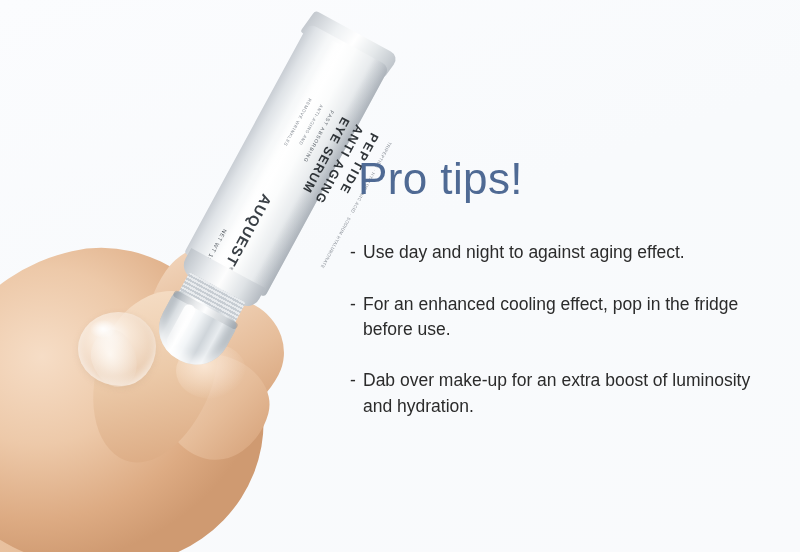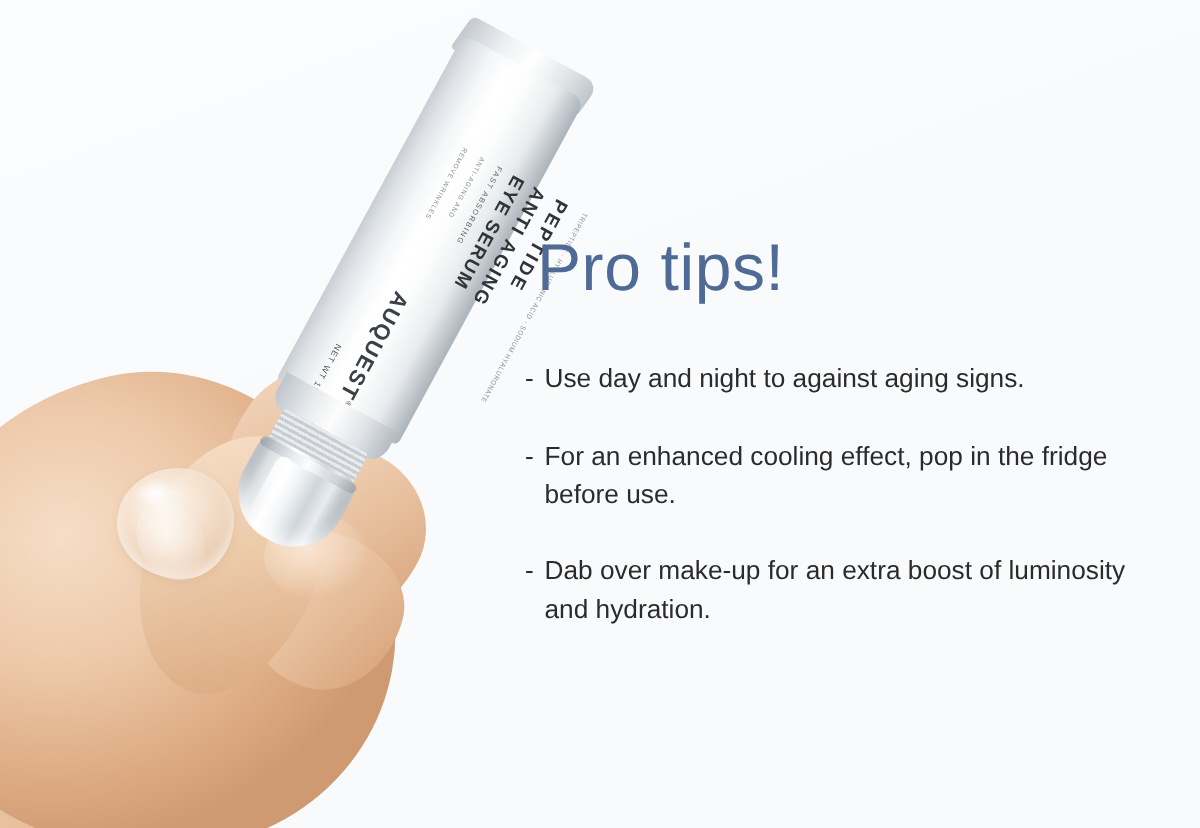--- a/index.html
+++ b/index.html
@@ -399,21 +399,21 @@
     <div class="applicator-ring"></div>
     <div class="applicator-gloss"></div>
   </div>
 
   <div class="copy">
     <h1 class="headline">Pro tips!</h1>
 
     <ul class="tips-list">
       <li class="tip">
         <span class="tip-dash">-</span>
-        <span class="tip-text">Use day and night to against aging signs.</span>
+        <span class="tip-text">Use day and night to against aging effect.</span>
       </li>
       <li class="tip">
         <span class="tip-dash">-</span>
         <span class="tip-text">For an enhanced cooling effect, pop in the fridge before use.</span>
       </li>
       <li class="tip">
         <span class="tip-dash">-</span>
         <span class="tip-text">Dab over make-up for an extra boost of luminosity and hydration.</span>
       </li>
     </ul>

